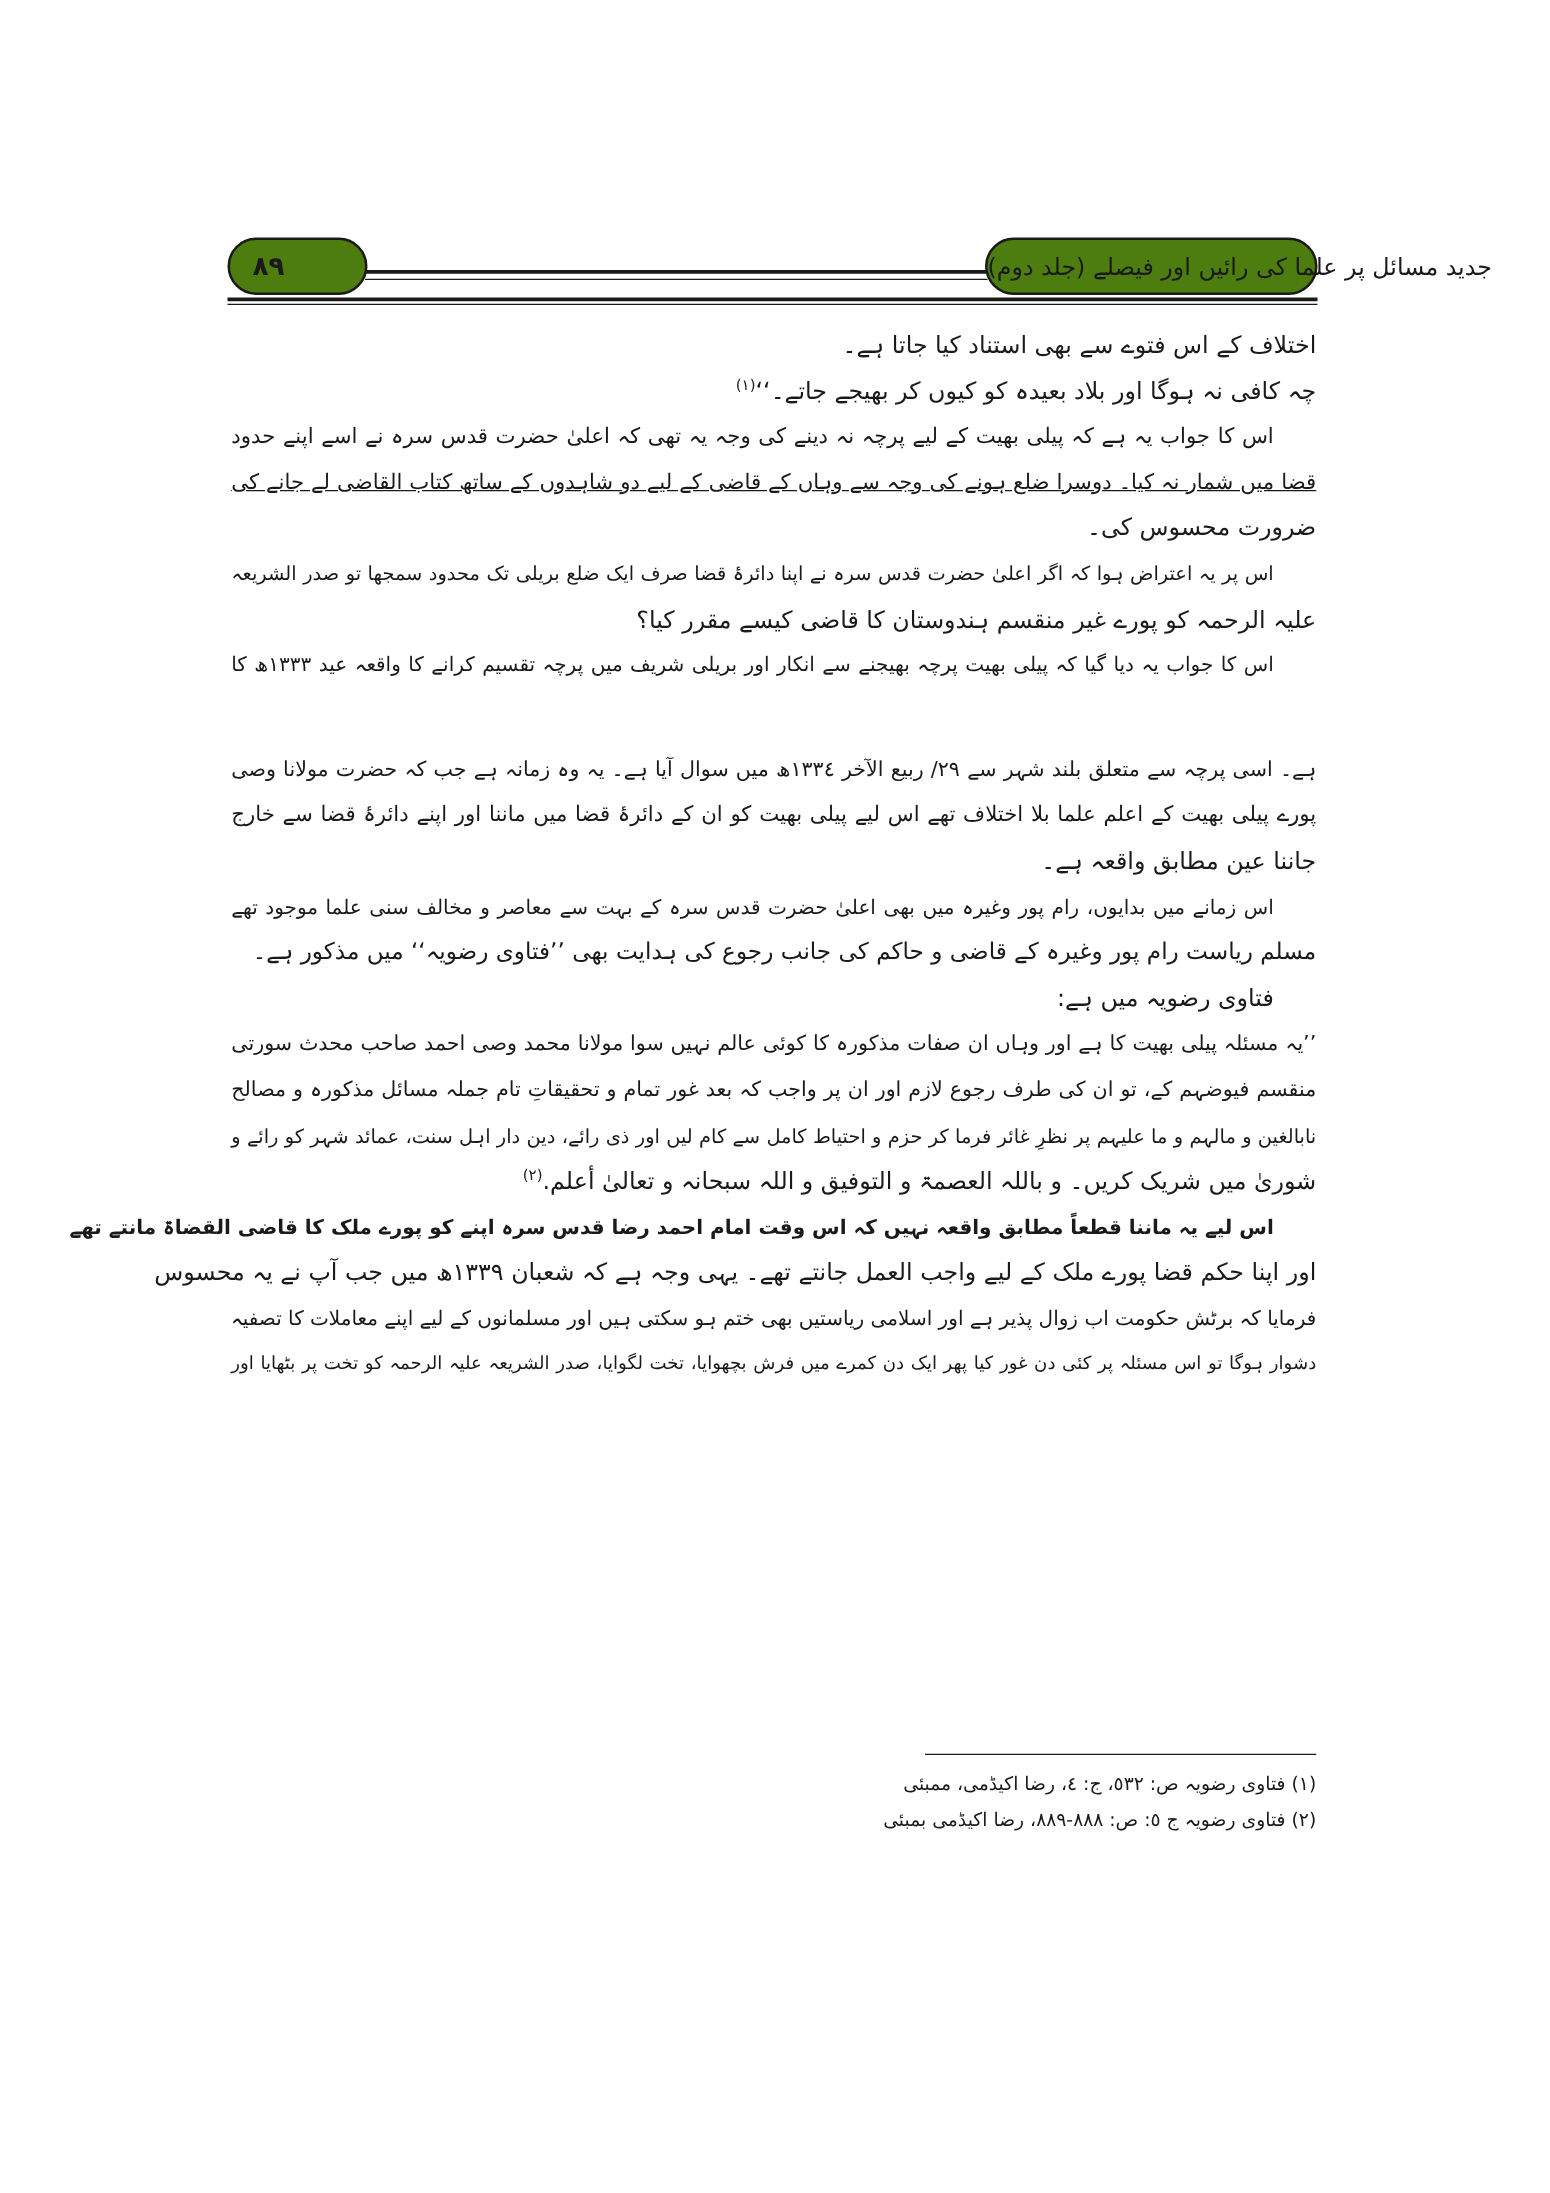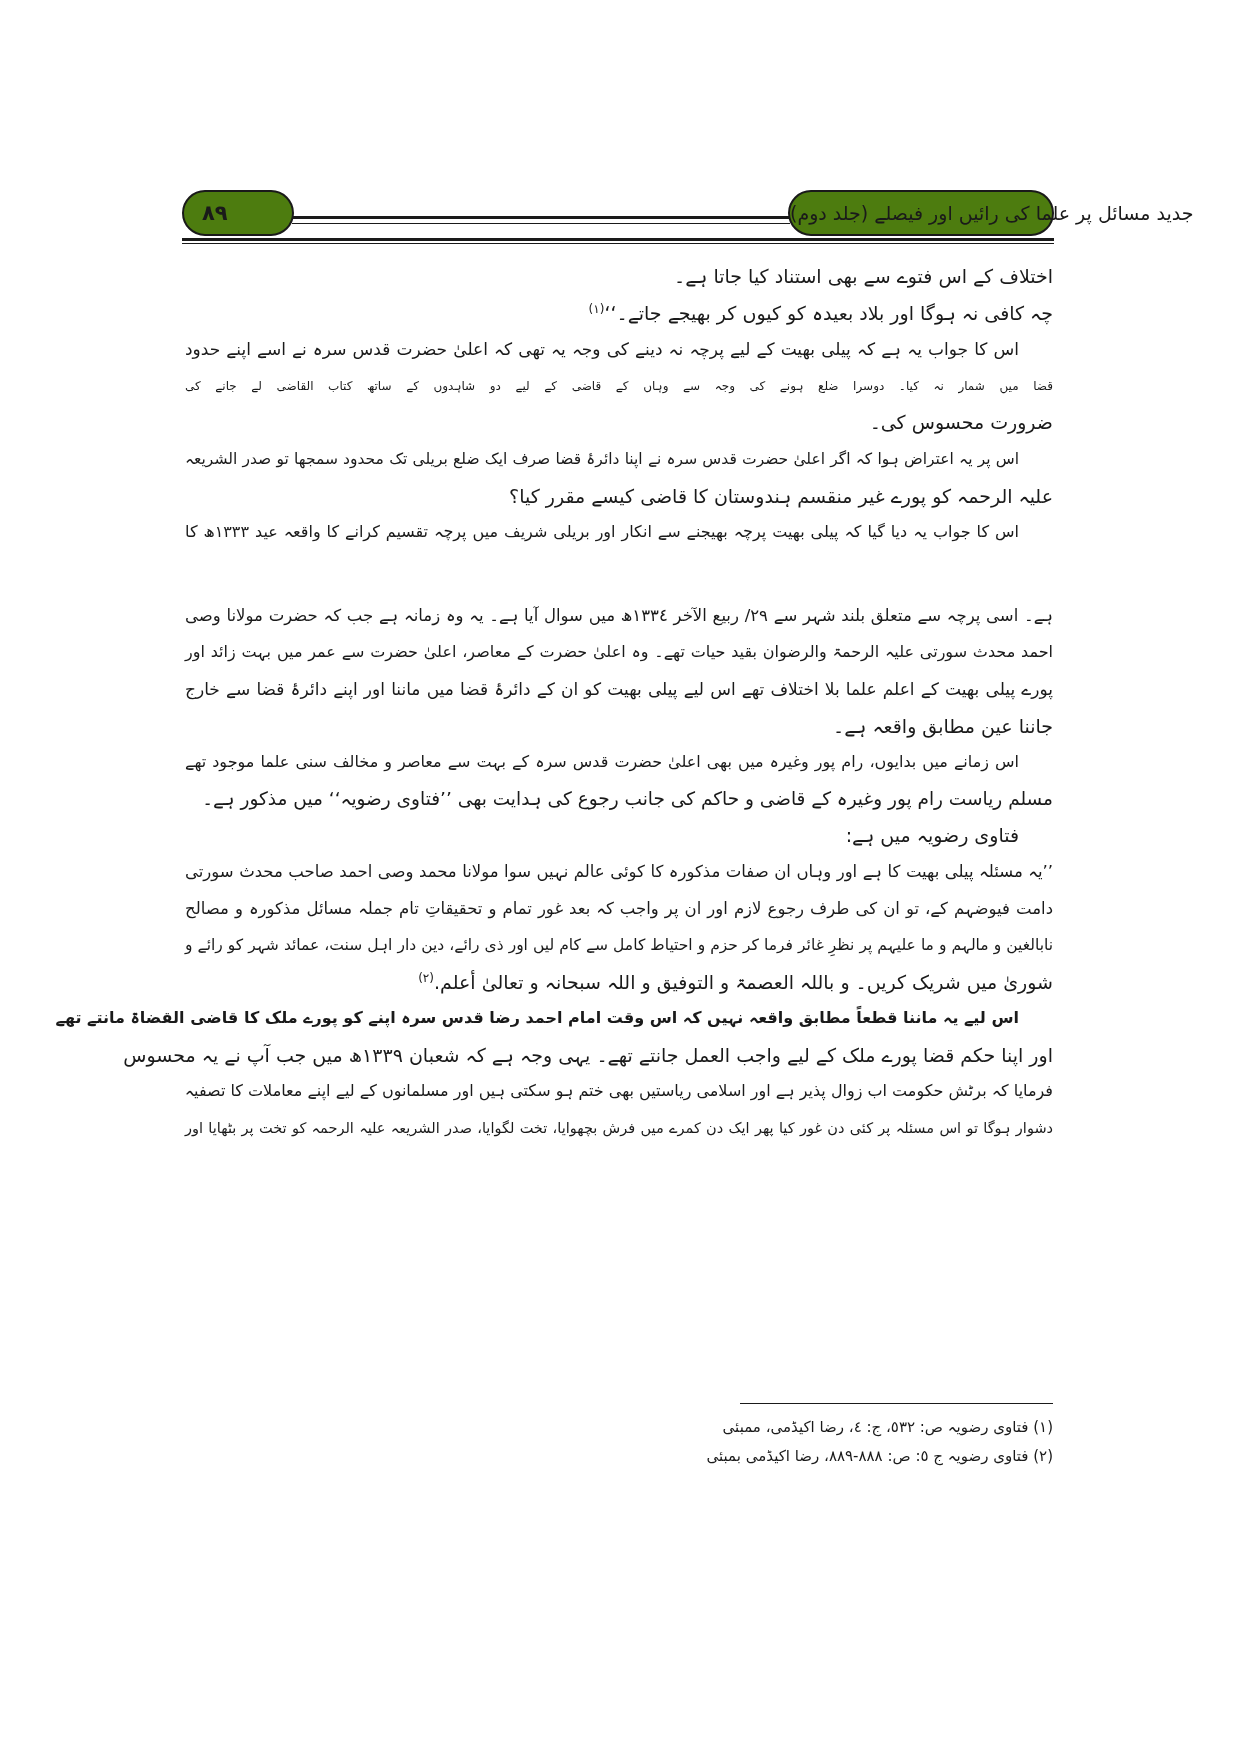--- a/index.html
+++ b/index.html
@@ -49,49 +49,48 @@
     <p class="para">
       <span class="line last" style="font-size: 19px;">اختلاف کے اس فتوے سے بھی استناد کیا جاتا ہے۔</span>
     </p>
 
     <p class="para">
       <span class="line last" style="font-size: 19px;"><span>چہ کافی نہ ہوگا اور بلاد بعیدہ کو کیوں کر بھیجے جاتے۔‘‘</span><span class="sup">(١)</span></span>
     </p>
 
     <p class="para">
       <span class="line" style="padding-right: 34px; font-size: 17px;">اس کا جواب یہ ہے کہ پیلی بھیت کے لیے پرچہ نہ دینے کی وجہ یہ تھی کہ اعلیٰ حضرت قدس سرہ نے اسے اپنے حدود</span>
-      <span class="line" style="font-size: 12px;">قضا میں شمار نہ کیا۔ دوسرا ضلع ہونے کی وجہ سے وہاں کے قاضی کے لیے دو شاہدوں کے ساتھ کتاب القاضی لے جانے کی</span>
+      <span class="line" style="font-size: 17px; text-decoration: underline;">قضا میں شمار نہ کیا۔ دوسرا ضلع ہونے کی وجہ سے وہاں کے قاضی کے لیے دو شاہدوں کے ساتھ کتاب القاضی لے جانے کی</span>
       <span class="line last" style="font-size: 19px;">ضرورت محسوس کی۔</span>
     </p>
 
     <p class="para">
       <span class="line" style="padding-right: 34px; font-size: 15.5px;">اس پر یہ اعتراض ہوا کہ اگر اعلیٰ حضرت قدس سرہ نے اپنا دائرۂ قضا صرف ایک ضلع بریلی تک محدود سمجھا تو صدر الشریعہ</span>
       <span class="line last" style="font-size: 19px;">علیہ الرحمہ کو پورے غیر منقسم ہندوستان کا قاضی کیسے مقرر کیا؟</span>
     </p>
 
     <p class="para">
       <span class="line" style="padding-right: 34px; font-size: 16px;">اس کا جواب یہ دیا گیا کہ پیلی بھیت پرچہ بھیجنے سے انکار اور بریلی شریف میں پرچہ تقسیم کرانے کا واقعہ عید ١٣٣٣ھ کا</span>
       <span class="line" style="font-size: 16.5px; margin-top: 47px;">ہے۔ اسی پرچہ سے متعلق بلند شہر سے ٢٩/ ربیع الآخر ١٣٣٤ھ میں سوال آیا ہے۔ یہ وہ زمانہ ہے جب کہ حضرت مولانا وصی</span>
-      <span class="line" style="font-size: 16px;">احمد محدث سورتی علیہ الرحمۃ والرضوان بقید حیات تھے۔ وہ اعلیٰ حضرت کے معاصر، اعلیٰ حضرت سے عمر میں بہت زائد اور</span>
       <span class="line" style="font-size: 17px;">پورے پیلی بھیت کے اعلم علما بلا اختلاف تھے اس لیے پیلی بھیت کو ان کے دائرۂ قضا میں ماننا اور اپنے دائرۂ قضا سے خارج</span>
       <span class="line last" style="font-size: 19px;">جاننا عین مطابق واقعہ ہے۔</span>
     </p>
 
     <p class="para">
       <span class="line" style="padding-right: 34px; font-size: 16px;">اس زمانے میں بدایوں، رام پور وغیرہ میں بھی اعلیٰ حضرت قدس سرہ کے بہت سے معاصر و مخالف سنی علما موجود تھے</span>
       <span class="line last" style="font-size: 18.5px;">مسلم ریاست رام پور وغیرہ کے قاضی و حاکم کی جانب رجوع کی ہدایت بھی ’’فتاوی رضویہ‘‘ میں مذکور ہے۔</span>
     </p>
 
     <p class="para">
       <span class="line last" style="padding-right: 34px; font-size: 19px;">فتاوی رضویہ میں ہے:</span>
     </p>
 
     <p class="para">
       <span class="line" style="font-size: 16.5px;">’’یہ مسئلہ پیلی بھیت کا ہے اور وہاں ان صفات مذکورہ کا کوئی عالم نہیں سوا مولانا محمد وصی احمد صاحب محدث سورتی</span>
-      <span class="line" style="font-size: 16.5px;">دامت فیوضہم کے، تو ان کی طرف رجوع لازم اور ان پر واجب کہ بعد غور تمام و تحقیقاتِ تام جملہ مسائل مذکورہ و مصالح</span>
+      <span class="line" style="font-size: 16.5px;">منقسم فیوضہم کے، تو ان کی طرف رجوع لازم اور ان پر واجب کہ بعد غور تمام و تحقیقاتِ تام جملہ مسائل مذکورہ و مصالح</span>
       <span class="line" style="font-size: 15.5px;">نابالغین و مالہم و ما علیہم پر نظرِ غائر فرما کر حزم و احتیاط کامل سے کام لیں اور ذی رائے، دین دار اہل سنت، عمائد شہر کو رائے و</span>
       <span class="line last" style="font-size: 19px;"><span>شوریٰ میں شریک کریں۔ و باللہ العصمۃ و التوفیق و اللہ سبحانہ و تعالیٰ أعلم.</span><span class="sup">(٢)</span></span>
     </p>
 
     <p class="para">
       <span class="line" style="padding-right: 34px; font-size: 16px; font-weight: bold;">اس لیے یہ ماننا قطعاً مطابق واقعہ نہیں کہ اس وقت امام احمد رضا قدس سرہ اپنے کو پورے ملک کا قاضی القضاۃ مانتے تھے</span>
       <span class="line" style="font-size: 19px;">اور اپنا حکم قضا پورے ملک کے لیے واجب العمل جانتے تھے۔ یہی وجہ ہے کہ شعبان ١٣٣٩ھ میں جب آپ نے یہ محسوس</span>
       <span class="line" style="font-size: 16px;">فرمایا کہ برٹش حکومت اب زوال پذیر ہے اور اسلامی ریاستیں بھی ختم ہو سکتی ہیں اور مسلمانوں کے لیے اپنے معاملات کا تصفیہ</span>
       <span class="line" style="font-size: 14.5px;">دشوار ہوگا تو اس مسئلہ پر کئی دن غور کیا پھر ایک دن کمرے میں فرش بچھوایا، تخت لگوایا، صدر الشریعہ علیہ الرحمہ کو تخت پر بٹھایا اور</span>
     </p>

